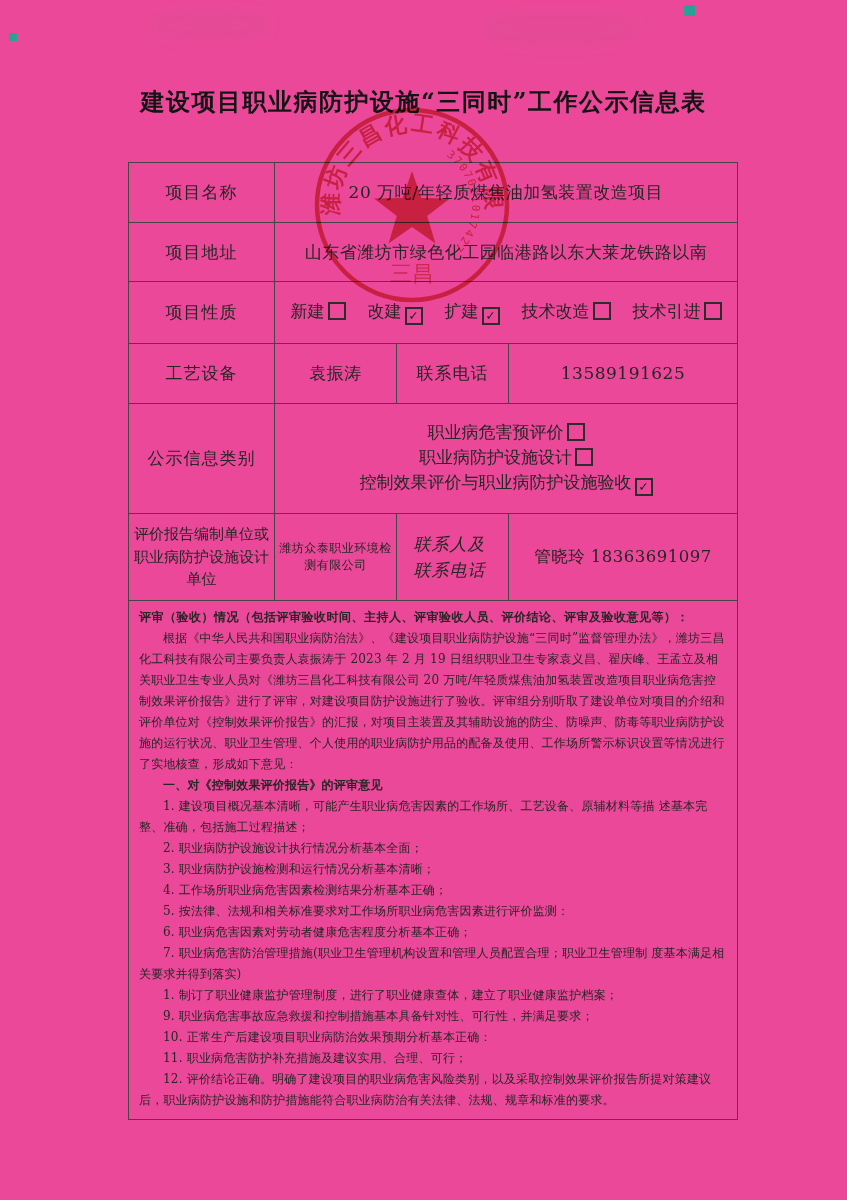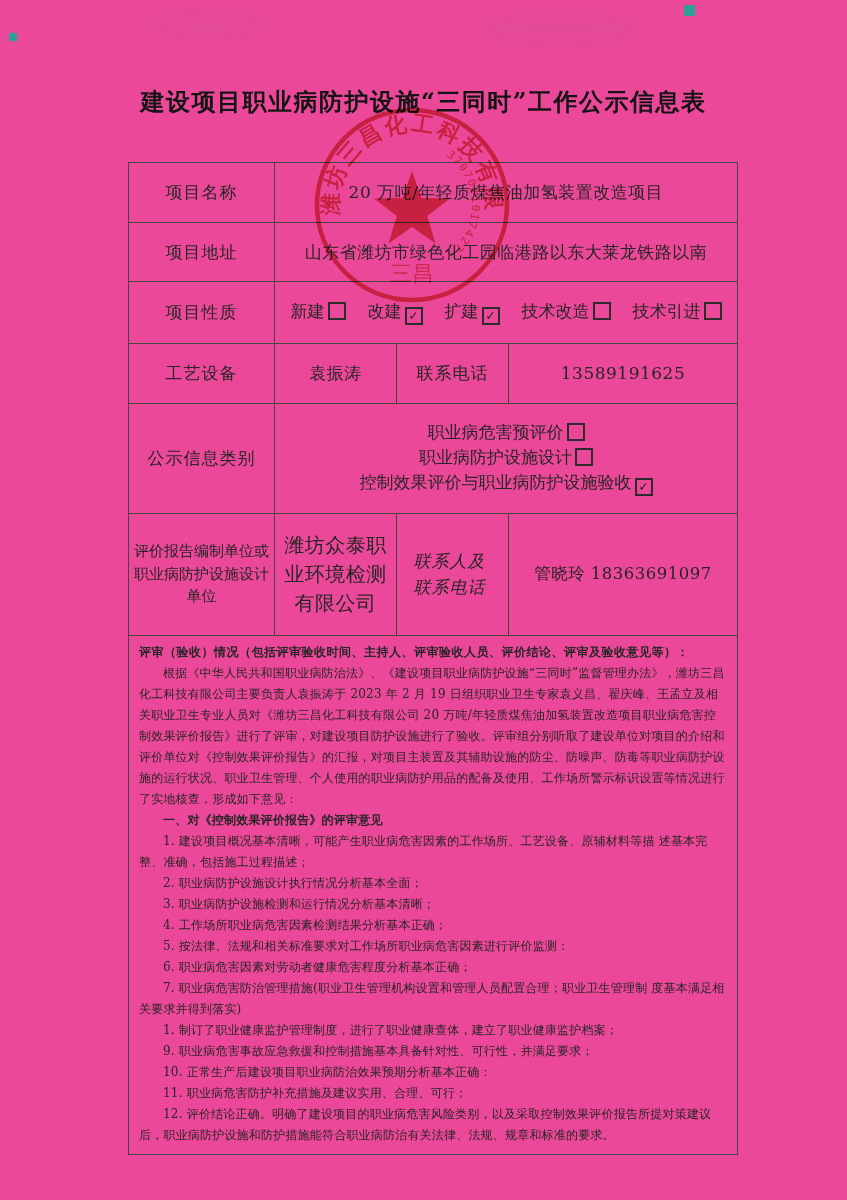--- a/index.html
+++ b/index.html
@@ -110,21 +110,21 @@
     <tr style="height:76px">
       <td class="lbl">公示信息类别</td>
       <td colspan="3" class="cb-block">
             <span class="cb-item"><span>职业病危害预评价</span><span class="cb"></span></span>
             <span class="cb-item"><span>职业病防护设施设计</span><span class="cb"></span></span>
             <span class="cb-item"><span>控制效果评价与职业病防护设施验收</span><span class="cb">✓</span></span>
           </td>
     </tr>
     <tr style="height:72px">
       <td class="lbl-small">评价报告编制单位或职业病防护设施设计单位</td>
-      <td class="val" style="font-size:20px">潍坊众泰职业环境检测有限公司</td>
+      <td class="val" style="font-size:12px">潍坊众泰职业环境检测有限公司</td>
       <td class="lbl"><span class="wrap-4">联系人及联系电话</span></td>
       <td class="val" style="font-size:16.5px">管晓玲 18363691097</td>
     </tr>
     <tr>
       <td class="review-cell" colspan="4">
         <p class="review-heading">评审（验收）情况（包括评审验收时间、主持人、评审验收人员、评价结论、评审及验收意见等）：</p>
         <p class="review-intro">根据《中华人民共和国职业病防治法》、《建设项目职业病防护设施“三同时”监督管理办法》，潍坊三昌化工科技有限公司主要负责人袁振涛于 2023 年 2 月 19 日组织职业卫生专家袁义昌、翟庆峰、王孟立及相关职业卫生专业人员对《潍坊三昌化工科技有限公司 20 万吨/年轻质煤焦油加氢装置改造项目职业病危害控制效果评价报告》进行了评审，对建设项目防护设施进行了验收。评审组分别听取了建设单位对项目的介绍和评价单位对《控制效果评价报告》的汇报，对项目主装置及其辅助设施的防尘、防噪声、防毒等职业病防护设施的运行状况、职业卫生管理、个人使用的职业病防护用品的配备及使用、工作场所警示标识设置等情况进行了实地核查，形成如下意见：</p>
         <p class="review-subheading">一、对《控制效果评价报告》的评审意见</p>
         <div>
               <p class="review-item">1. 建设项目概况基本清晰，可能产生职业病危害因素的工作场所、工艺设备、原辅材料等描 述基本完整、准确，包括施工过程描述；</p>

